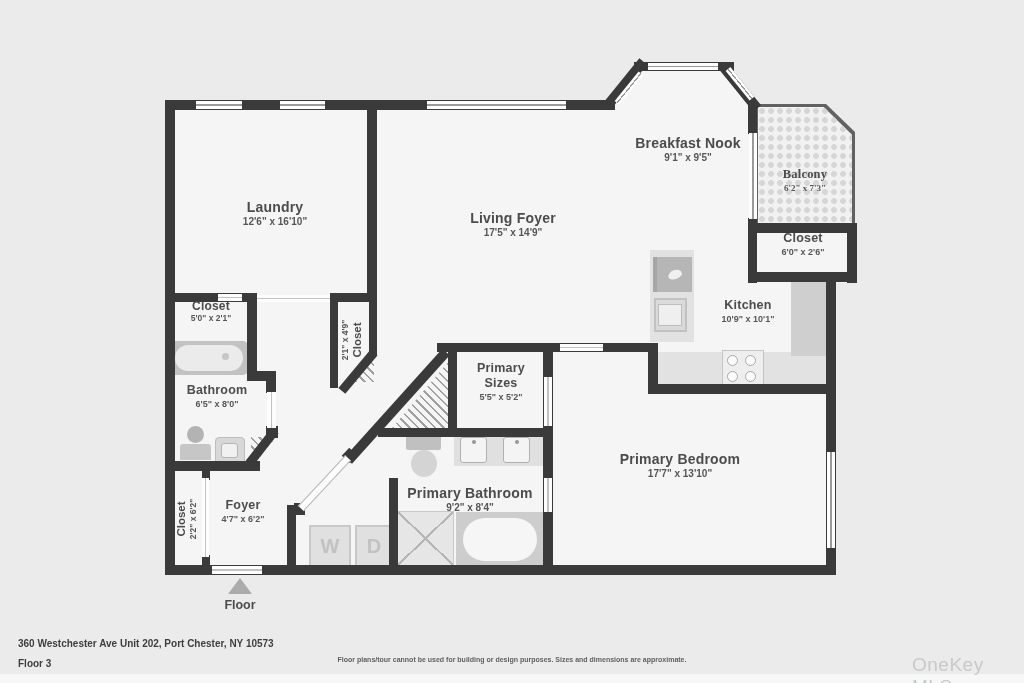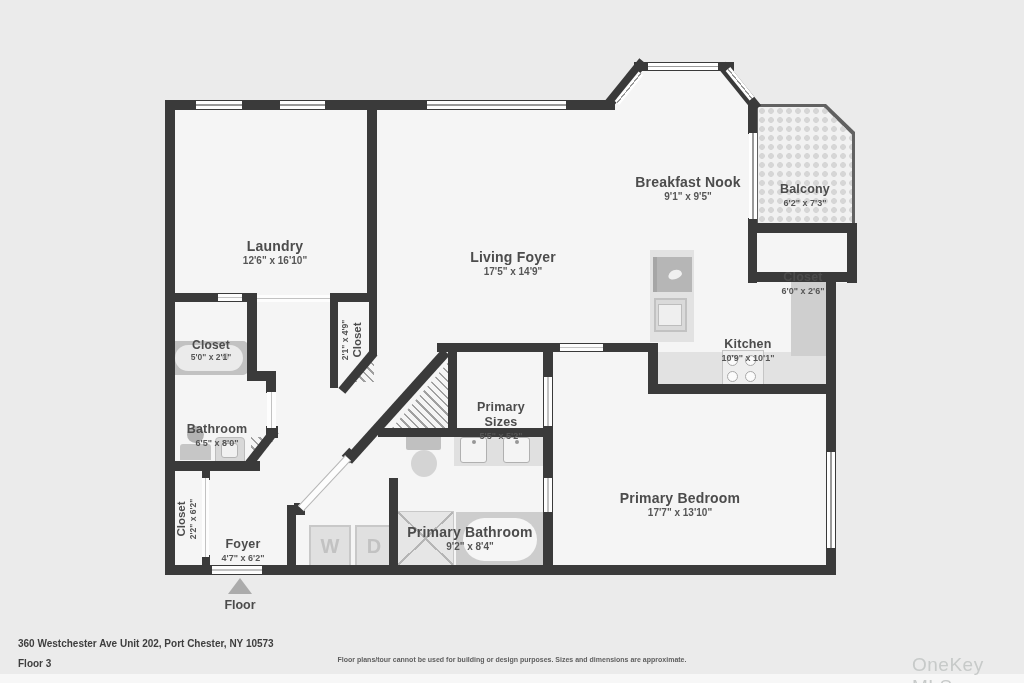--- a/index.html
+++ b/index.html
@@ -6,21 +6,21 @@
   #canvas{position:relative;width:1024px;height:683px;background:#ebebeb;overflow:hidden;
           font-family:"Liberation Sans","DejaVu Sans",sans-serif;}
   .abs{position:absolute;}
   .fill{position:absolute;background:#f5f5f5;}
   .w{position:absolute;background:#3a3a3a;}
   .winh{position:absolute;background:linear-gradient(to bottom,#ffffff 0 40%,#9a9a9a 40% 60%,#ffffff 60% 100%);}
   .winv{position:absolute;background:linear-gradient(to right,#ffffff 0 40%,#9a9a9a 40% 60%,#ffffff 60% 100%);}
   .doorh{position:absolute;background:linear-gradient(to bottom,#fdfdfd 0 42%,#c2c2c2 42% 58%,#fdfdfd 58% 100%);}
   .doorv{position:absolute;background:linear-gradient(to right,#fdfdfd 0 42%,#c2c2c2 42% 58%,#fdfdfd 58% 100%);}
   .hatch{position:absolute;background:repeating-linear-gradient(45deg,#a0a0a0 0 1.5px,rgba(0,0,0,0) 1.5px 6px);}
-  .room-label{position:absolute;transform:translateX(-50%);text-align:center;color:#4c4c4c;white-space:nowrap;margin-top:39px;}
+  .room-label{position:absolute;transform:translateX(-50%);text-align:center;color:#4c4c4c;white-space:nowrap;}
   .room-label .rl{display:block;font-weight:700;letter-spacing:.2px;}
   .room-label .rd{display:block;font-weight:700;color:#565656;}
   .lg .rl{font-size:14px;line-height:16px;} .lg .rd{font-size:10px;line-height:13px;}
   .md .rl{font-size:12.5px;line-height:15px;} .md .rd{font-size:9px;line-height:12px;}
   .sm .rl{font-size:12px;line-height:14px;} .sm .rd{font-size:8.5px;line-height:11px;}
   .wrap{white-space:normal;width:78px;}
   .rot{position:absolute;transform:translate(-50%,-50%) rotate(-90deg);text-align:center;color:#4c4c4c;white-space:nowrap;}
   .rot .rl{display:block;font-weight:700;font-size:11.5px;line-height:13px;}
   .rot .rd{display:block;font-weight:700;font-size:8.5px;line-height:11px;color:#565656;}
   .fix{position:absolute;}
@@ -158,21 +158,21 @@
       <span class="rd">12'6" x 16'10"</span>
     </div>
   <div class="room-label lg" style="left:513px;top:210px;">
     <span class="rl">Living Foyer</span>
       <span class="rd">17'5" x 14'9"</span>
     </div>
   <div class="room-label lg" style="left:688px;top:135px;">
     <span class="rl">Breakfast Nook</span>
       <span class="rd">9'1" x 9'5"</span>
     </div>
-  <div class="room-label md" style="left:805px;top:143px;">
+  <div class="room-label md" style="left:805px;top:167px;font-family:Liberation Serif, serif;">
     <span class="rl">Balcony</span>
       <span class="rd">6'2" x 7'3"</span>
     </div>
   <div class="room-label md" style="left:803px;top:231px;">
     <span class="rl">Closet</span>
       <span class="rd">6'0" x 2'6"</span>
     </div>
   <div class="room-label md" style="left:748px;top:298px;">
     <span class="rl">Kitchen</span>
       <span class="rd">10'9" x 10'1"</span>

